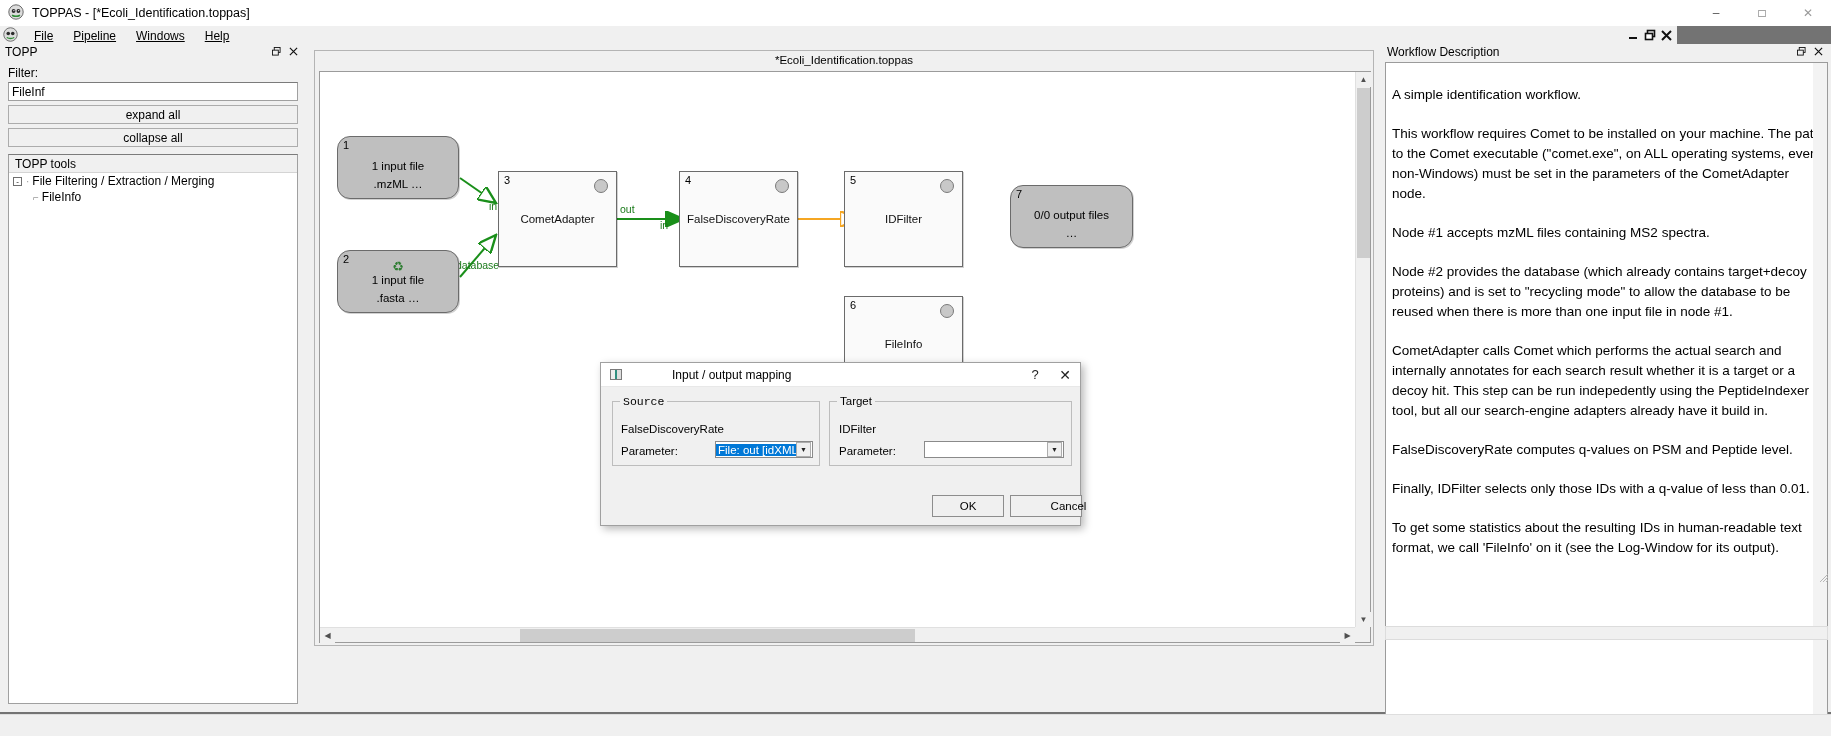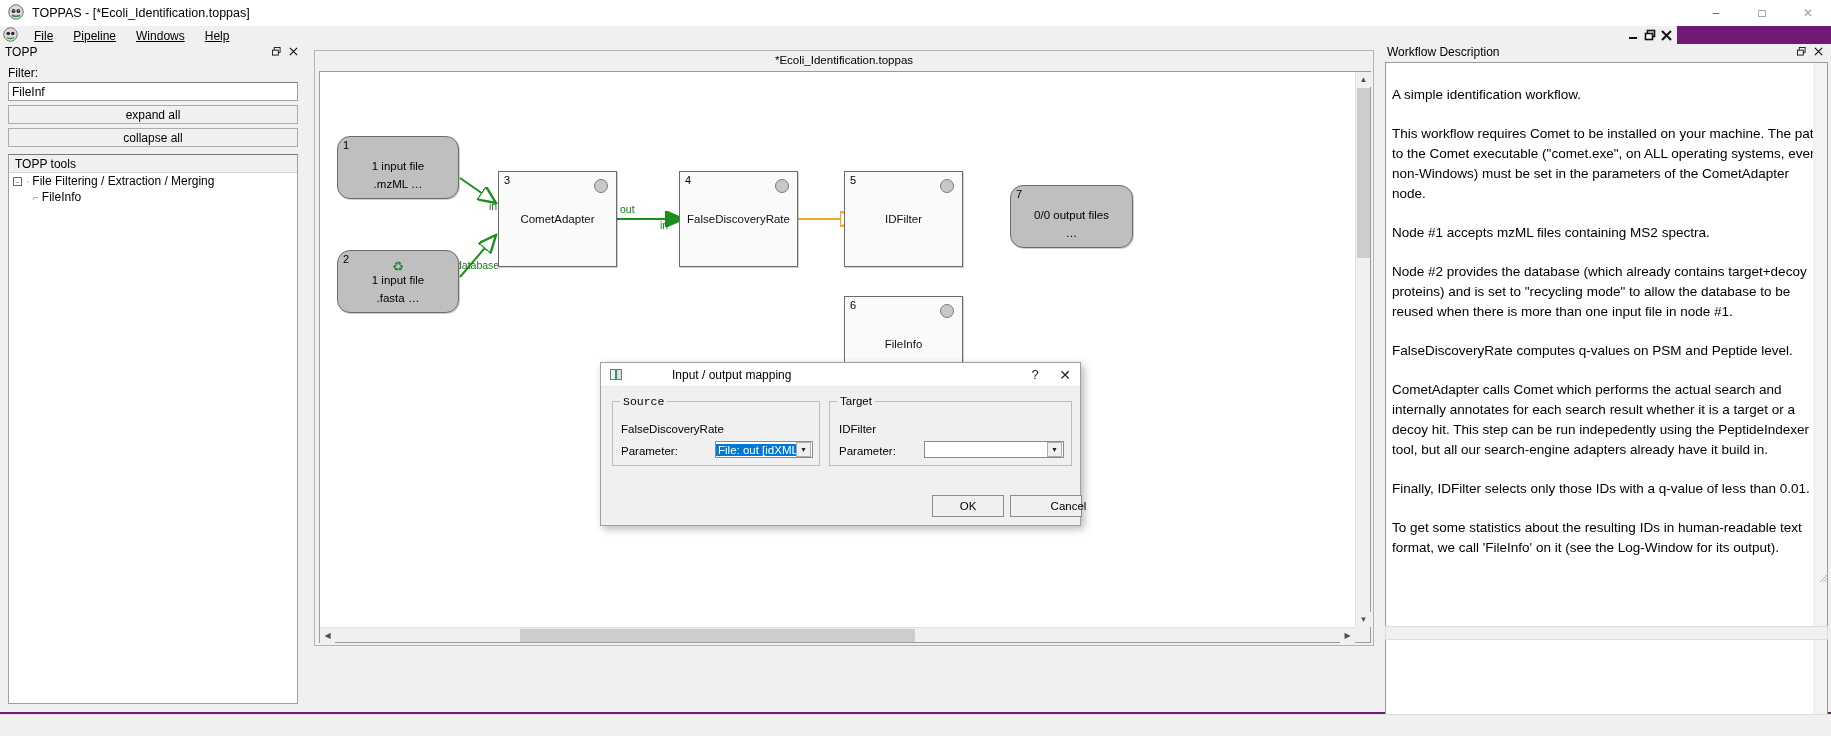--- a/index.html
+++ b/index.html
@@ -6,21 +6,21 @@
   * { box-sizing: border-box; }
   html, body {
     margin: 0; padding: 0;
     width: 1831px; height: 736px;
     overflow: hidden;
     background: #ffffff;
     font-family: "Liberation Sans", sans-serif;
     font-size: 12px;
     color: #000000;
   }
-  #app { position: relative; width: 1831px; height: 736px; background:#701a75; }
+  #app { position: relative; width: 1831px; height: 736px; background:#737373; }
 
   
   .titlebar {
     position: absolute; left:0; top:0; width:1831px; height:26px;
     background:#ffffff; display:flex; align-items:center;
   }
   .titlebar .app-icon { margin-left:8px; margin-right:8px; }
   .titlebar .title-text { font-size:12.5px; color:#000; }
   .win-controls { margin-left:auto; display:flex; height:26px; }
   .win-btn { width:46px; height:26px; display:flex; align-items:center; justify-content:center;
@@ -430,22 +430,22 @@
         </span>
       </span>
     </div>
 
     <div class="desc-box">
       <div class="desc-inner">
         <p class="desc-p">A simple identification workflow.</p>
         <p class="desc-p">This workflow requires Comet to be installed on your machine. The path to the Comet executable ("comet.exe", on ALL operating systems, even non-Windows) must be set in the parameters of the CometAdapter node.</p>
         <p class="desc-p">Node #1 accepts mzML files containing MS2 spectra.</p>
         <p class="desc-p">Node #2 provides the database (which already contains target+decoy proteins) and is set to "recycling mode" to allow the database to be reused when there is more than one input file in node #1.</p>
+        <p class="desc-p">CometAdapter calls Comet which performs the actual search and internally annotates for each search result whether it is a target or a decoy hit. This step can be run indepedently using the PeptideIndexer tool, but all our search-engine adapters already have it build in.</p>
         <p class="desc-p">FalseDiscoveryRate computes q-values on PSM and Peptide level.</p>
-        <p class="desc-p">CometAdapter calls Comet which performs the actual search and internally annotates for each search result whether it is a target or a decoy hit. This step can be run indepedently using the PeptideIndexer tool, but all our search-engine adapters already have it build in.</p>
         <p class="desc-p">Finally, IDFilter selects only those IDs with a q-value of less than 0.01.</p>
         <p class="desc-p">To get some statistics about the resulting IDs in human-readable text format, we call 'FileInfo' on it (see the Log-Window for its output).</p>
       </div>
       <div class="desc-scroll"></div>
     </div>
 
     <div class="right-hscroll"></div>
     <div class="grip" style="right:2px; bottom:130px;">
       <svg width="10" height="10" viewBox="0 0 10 10">
         <path d="M9 1 L1 9 M9 4 L4 9 M9 7 L7 9" stroke="#b6b6b6" stroke-width="1"></path>

